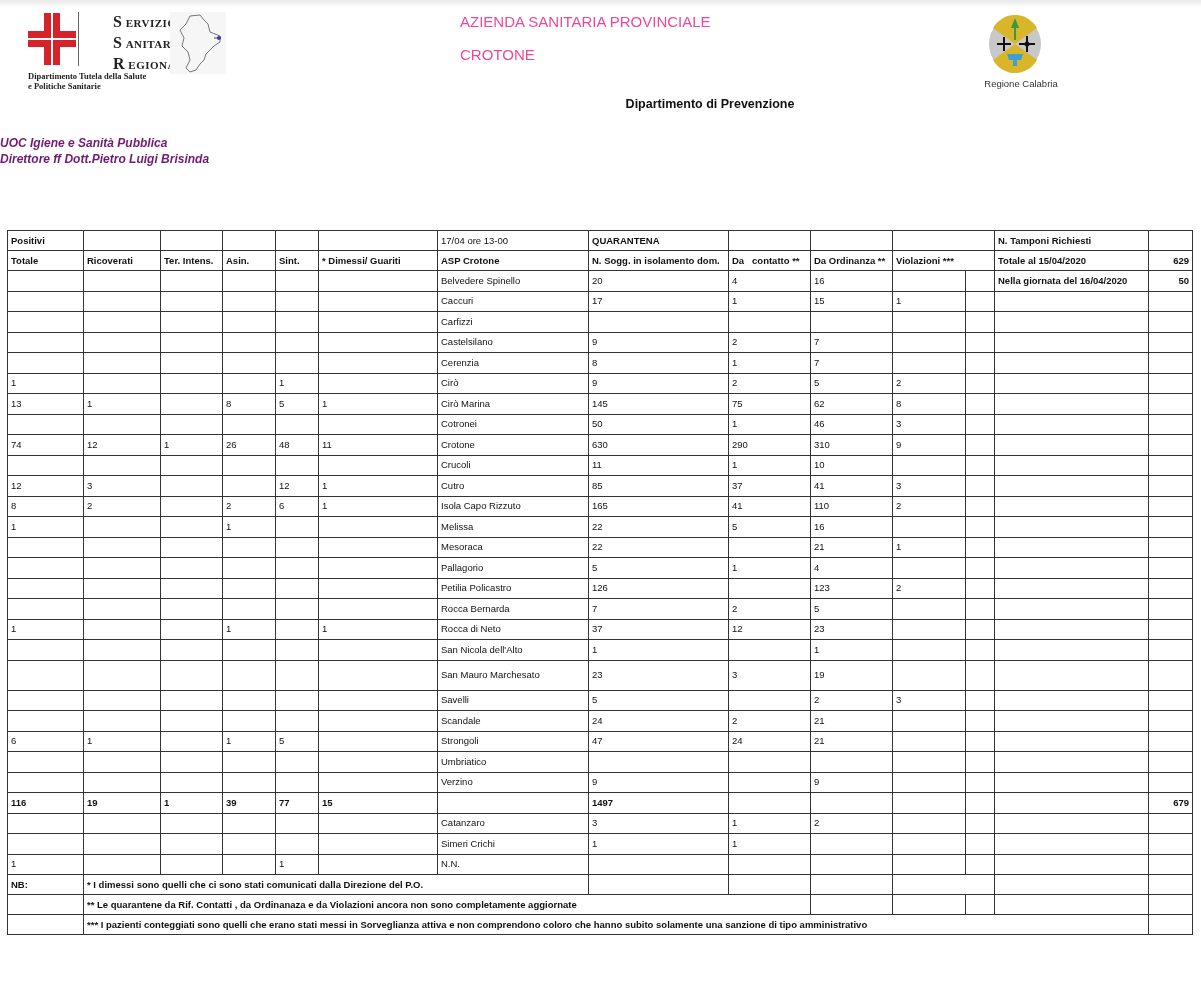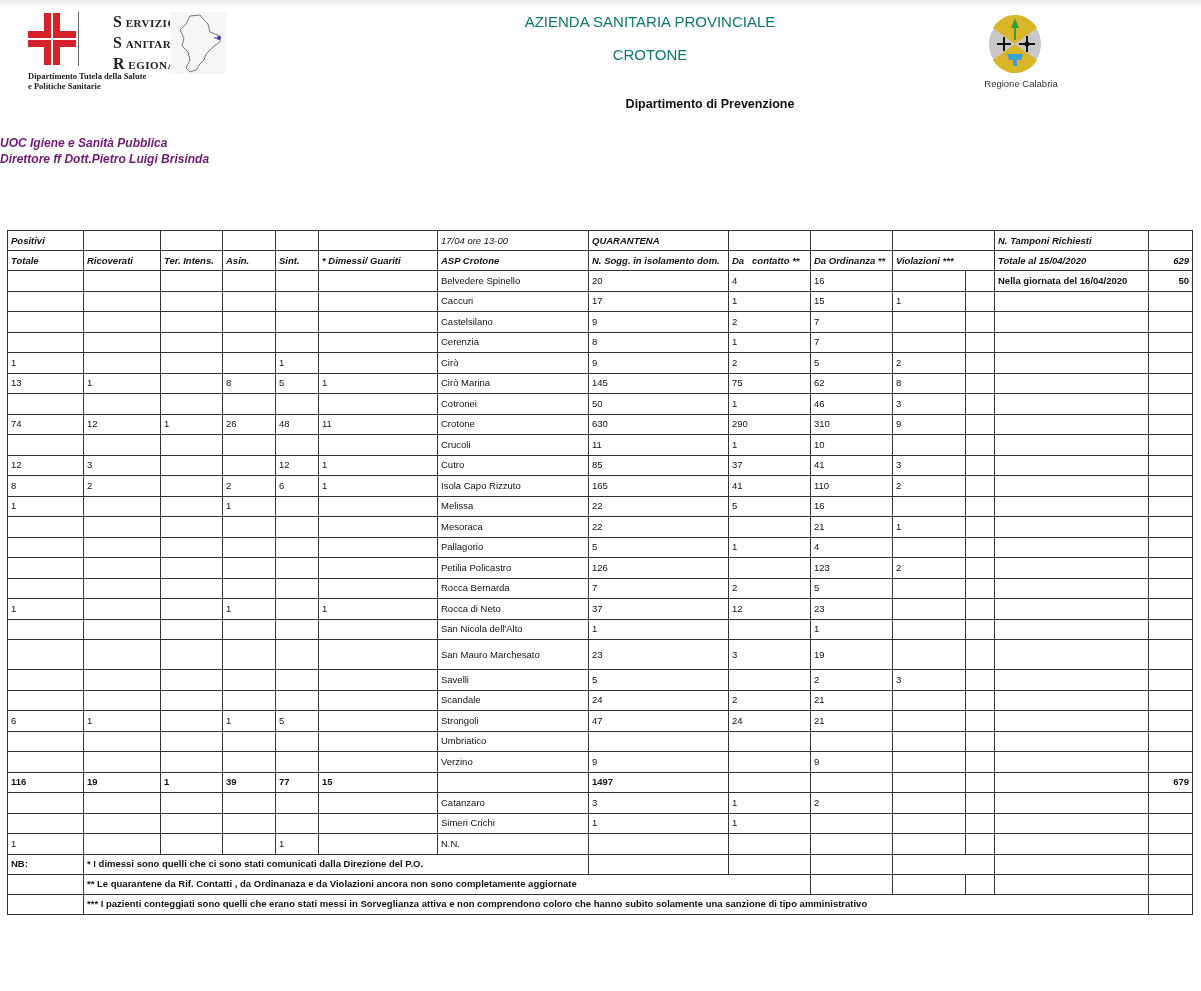--- a/index.html
+++ b/index.html
@@ -18,41 +18,41 @@
   .ssr-divider { position: absolute; left: 54px; top: 2px; width: 1px; height: 54px; background: #666; }
   .ssr-words { position: absolute; left: 56px; top: 2px; font-family: "Liberation Serif", serif;
                font-weight: bold; color: #222; line-height: 19px; }
   .ssr-words div { font-size: 11px; letter-spacing: 0.5px; padding-left: 33px; }
   .ssr-words .cap { font-size: 16px; }
   .calabria-map { position: absolute; left: 146px; top: 2px; width: 56px; height: 62px; }
   .dept-lines { position: absolute; left: 28px; top: 71px; font-family: "Liberation Serif", serif;
                 font-weight: bold; font-size: 8.5px; line-height: 10px; color: #222; }
 
   
-  .center-head { position: absolute; left: 460px; width: 380px; text-align: center; color: #0f766e; }
+  .center-head { position: absolute; left: 460px; width: 380px; text-align: left; color: #ec4899; }
   .asp-title { top: 13px; font-size: 15px; }
   .asp-city { top: 46px; font-size: 15px; }
   .dept-prev { position: absolute; left: 560px; top: 97px; width: 300px; text-align: center;
                font-weight: bold; font-size: 12.5px; color: #111; }
 
   
   .emblem { position: absolute; left: 985px; top: 14px; width: 60px; height: 60px; }
   .emblem-label { position: absolute; left: 966px; top: 78px; width: 110px; text-align: center;
                   font-size: 9.5px; color: #333; }
 
   
   .uoc { position: absolute; left: 0; top: 135px; font-style: italic; font-weight: bold;
          font-size: 12px; line-height: 16px; color: #701a75; }
 
   
   table.report { position: absolute; left: 7px; top: 230px; border-collapse: collapse;
                  table-layout: fixed; width: 1185px; font-size: 9.5px; }
   table.report td { border: 1px solid #333; padding: 0 3px; height: 19.5px; vertical-align: middle;
                     white-space: nowrap; overflow: hidden; line-height: 12px; }
-  table.report tr.hdr td { height: 19px; font-style: italic; }
+  table.report tr.hdr td { height: 19px; }
   table.report tr.tall td { height: 29px; }
   table.report td.b { font-weight: bold; }
   table.report td.r { text-align: right; }
   table.report tr.note td { height: 19px; }
   table.report td.nb { font-weight: bold; }
 </style>
 </head>
 <body>
 
 <div class="topshade"></div>
@@ -188,20 +188,36 @@
         <td></td>
         <td></td>
       </tr>
       <tr>
         <td></td>
         <td></td>
         <td></td>
         <td></td>
         <td></td>
         <td></td>
+        <td>Carfizzi</td>
+        <td></td>
+        <td></td>
+        <td></td>
+        <td></td>
+        <td></td>
+        <td></td>
+        <td></td>
+      </tr>
+      <tr>
+        <td></td>
+        <td></td>
+        <td></td>
+        <td></td>
+        <td></td>
+        <td></td>
         <td>Castelsilano</td>
         <td>9</td>
         <td>2</td>
         <td>7</td>
         <td></td>
         <td></td>
         <td></td>
         <td></td>
       </tr>
       <tr>

